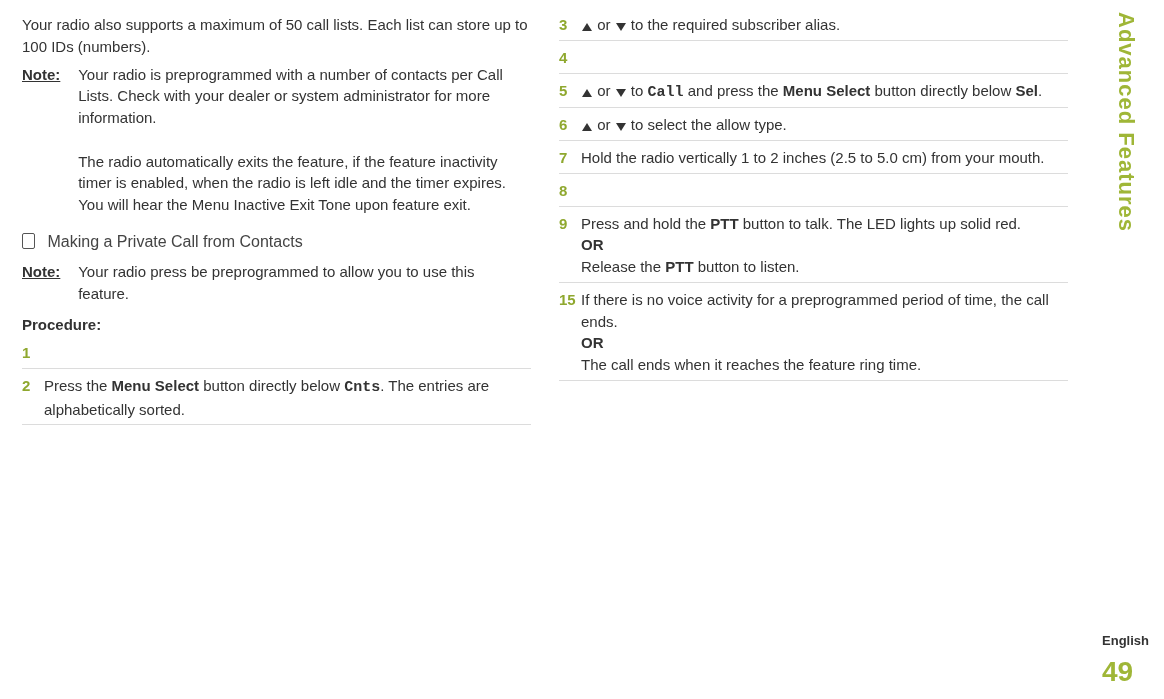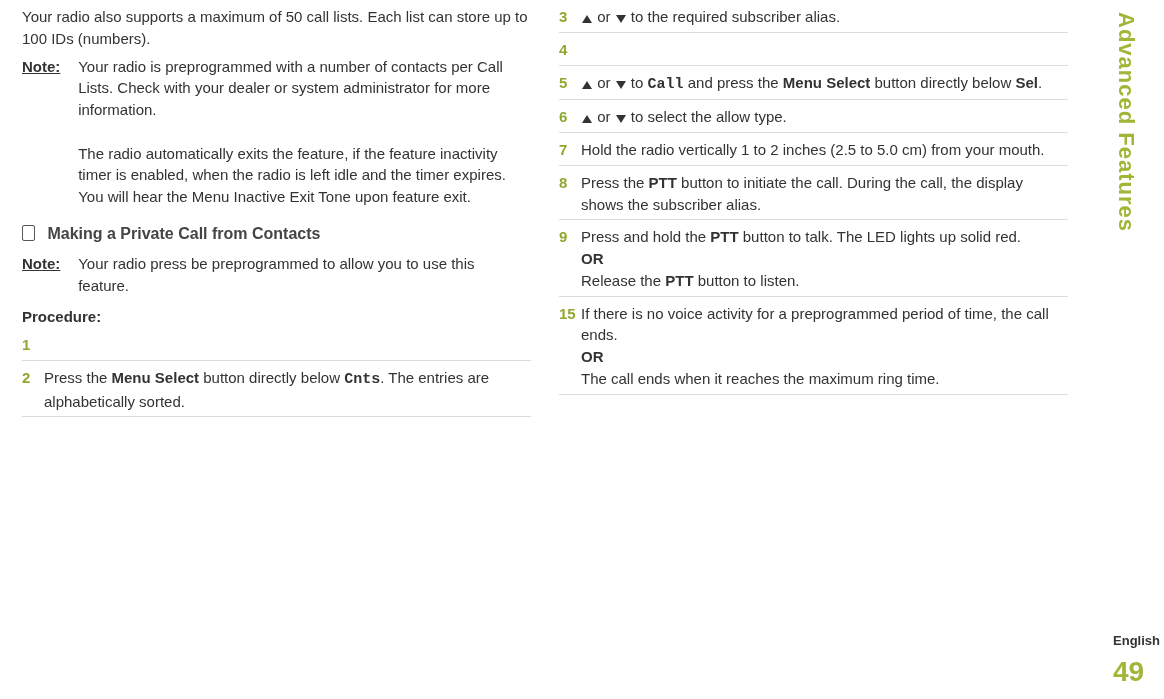--- a/index.html
+++ b/index.html
@@ -15,37 +15,37 @@
     position: relative;
   }
   .page {
     display: flex;
     padding: 0 18px 0 8px;
     box-sizing: border-box;
     width: 1100px;
   }
   .col {
     width: 540px;
-    padding: 0 14px;
+    padding: 8px 14px;
     box-sizing: border-box;
   }
   .note-label {
     font-weight: bold;
     display: inline-block;
     width: 52px;
     vertical-align: top;
     text-decoration: underline;
   }
   .note-body {
     display: inline-block;
     width: 435px;
     vertical-align: top;
   }
   .section-title {
-    font-weight: bold;
+    font-weight: normal;
     font-size: 16px;
     color: #444;
     margin: 14px 0 8px 0;
   }
   .doc-icon {
     display: inline-block;
     width: 11px;
     height: 14px;
     border: 1.5px solid #555;
     border-radius: 2px 2px 2px 2px;
@@ -97,21 +97,21 @@
   }
   .side-text {
     writing-mode: vertical-rl;
     font-size: 22px;
     font-weight: bold;
     color: #9fb637;
     letter-spacing: 1px;
   }
   .page-num {
     position: absolute;
-    right: 4px;
+    right: 15px;
     bottom: 6px;
     font-size: 28px;
     font-weight: bold;
     color: #9fb637;
   }
   p { margin: 6px 0; }
 </style>
 </head>
 <body>
 
@@ -196,46 +196,41 @@
       </div>
     </div>
 
     <div class="step">
       <div class="step-num">7</div>
       <div class="step-body">Hold the radio vertically 1 to 2 inches (2.5 to 5.0 cm) from your mouth.</div>
     </div>
 
     <div class="step">
       <div class="step-num">8</div>
-      <div class="step-body">
-        <span>Press the </span>
-        <span class="b">PTT</span>
-        <span> button to initiate the call. During the call, the display shows the subscriber alias.</span>
-      </div>
     </div>
 
     <div class="step">
       <div class="step-num">9</div>
       <div class="step-body">
         <span>Press and hold the </span>
         <span class="b">PTT</span>
         <span> button to talk. The LED lights up solid red.</span><br>
         <span class="b">OR</span><br>
         <span>Release the </span>
         <span class="b">PTT</span>
         <span> button to listen.</span>
       </div>
     </div>
 
     <div class="step">
       <div class="step-num">15</div>
       <div class="step-body">
         <span>If there is no voice activity for a preprogrammed period of time, the call ends.</span><br>
         <span class="b">OR</span><br>
-        <span>The call ends when it reaches the maximum ring time.</span>
+        <span>The call ends when it reaches the feature ring time.</span>
       </div>
     </div>
 
   </div>
 </div>
 
 <div class="side-tab">
   <div class="side-text">Advanced Features</div>
 </div>
 

